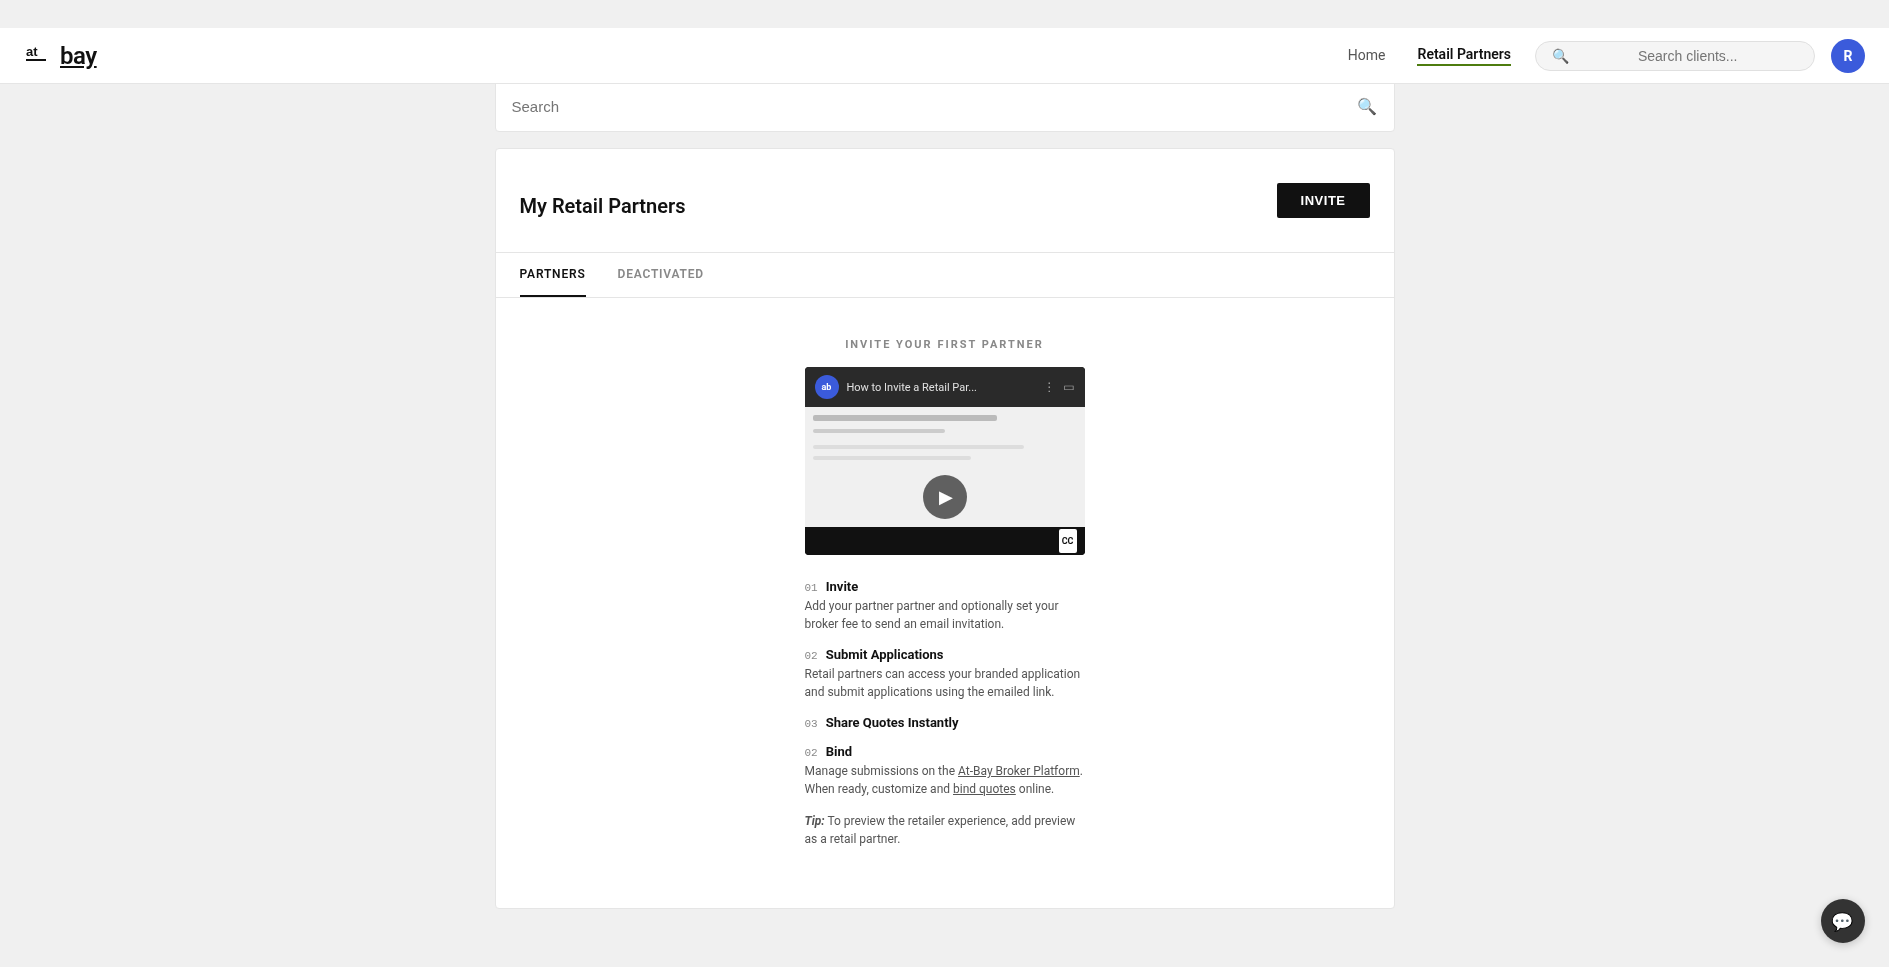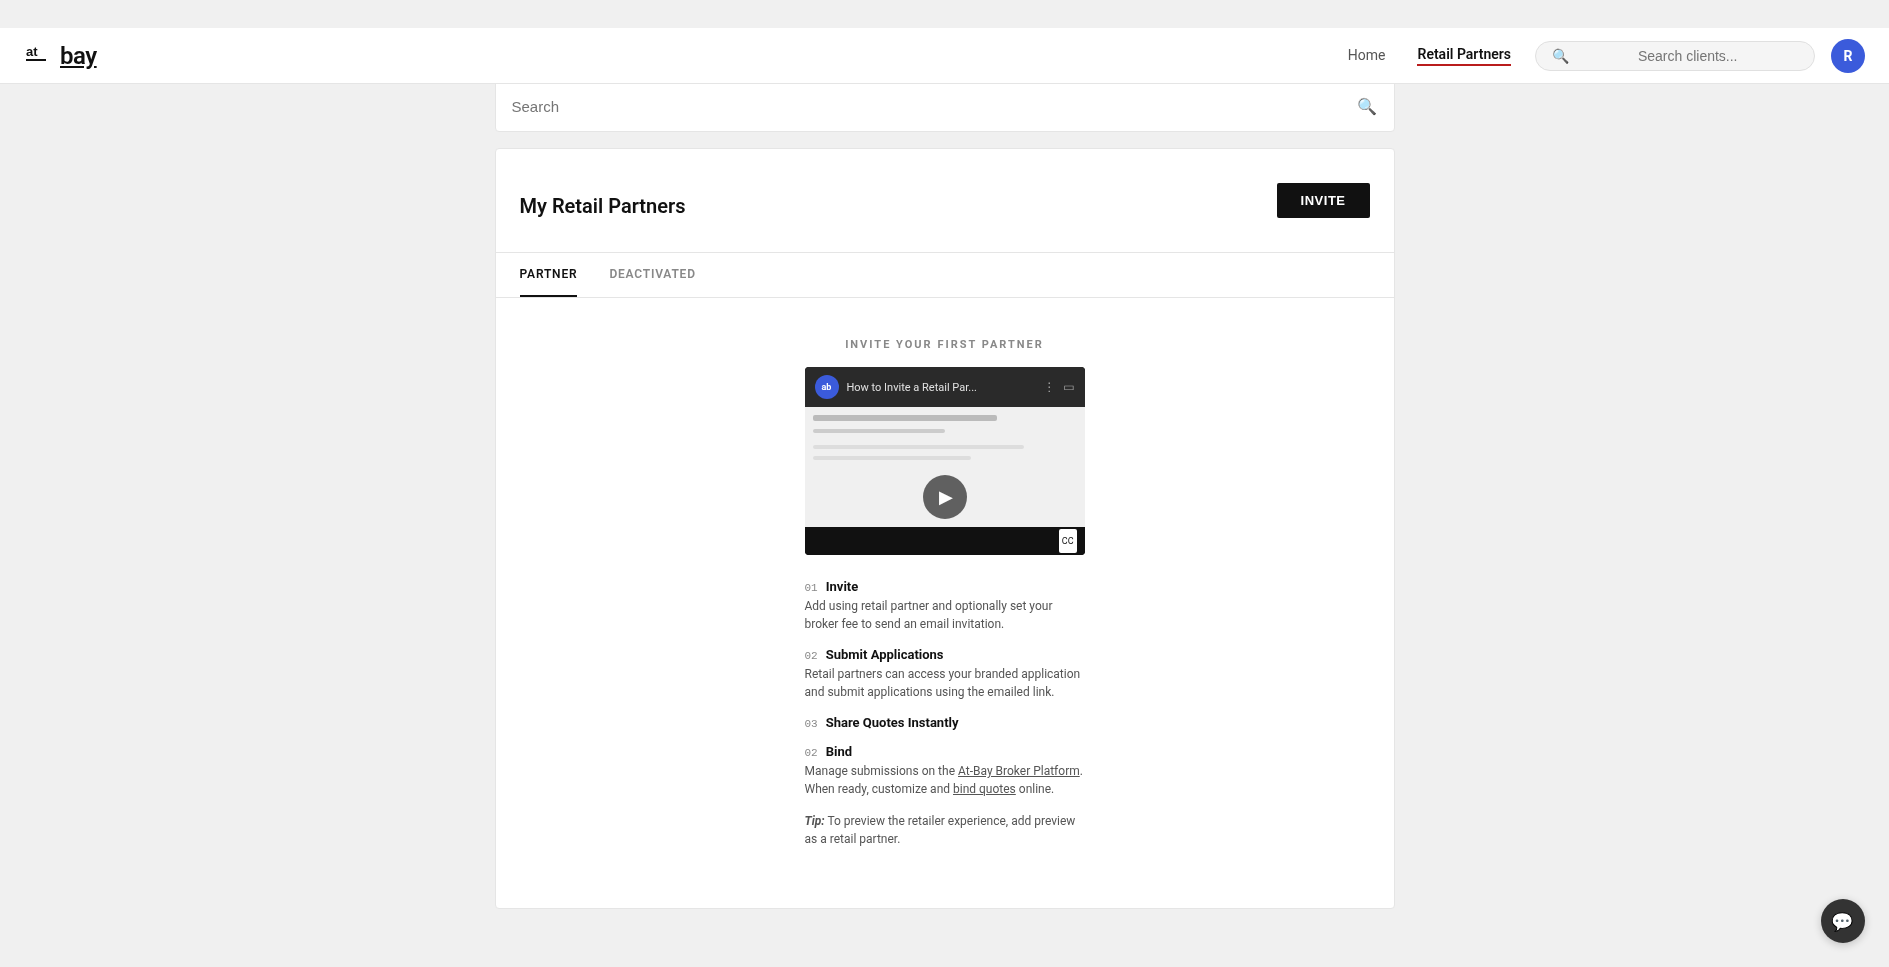--- a/index.html
+++ b/index.html
@@ -45,21 +45,21 @@
     }
     .nav-link {
       font-size: 14px;
       color: #555;
       text-decoration: none;
       padding-bottom: 2px;
     }
     .nav-link.active {
       color: #111;
       font-weight: 600;
-      border-bottom: 2px solid #b91c1c;
+      border-bottom: 2px solid #4d7c0f;
       padding-bottom: 2px;
     }
     .search-bar-top {
       display: flex;
       align-items: center;
       background: #f5f5f5;
       border: 1px solid #e0e0e0;
       border-radius: 24px;
       padding: 6px 16px;
       width: 280px;
@@ -382,21 +382,21 @@
       <span class="search-icon-main">🔍</span>
     </div>
 
     <div class="partners-panel">
       <div class="panel-header">
         <h1 class="panel-title">My Retail Partners</h1>
         <button class="invite-btn">INVITE</button>
       </div>
 
       <div class="tabs">
-        <div class="tab active">PARTNER</div>
+        <div class="tab active">PARTNERS</div>
         <div class="tab">DEACTIVATED</div>
       </div>
 
       <div class="empty-state">
         <div class="invite-label">INVITE YOUR FIRST PARTNER</div>
 
         <div class="video-container">
           <div class="video-header">
             <div class="video-channel-icon">ab</div>
             <span class="video-title-text">How to Invite a Retail Par...</span>
@@ -412,32 +412,32 @@
               <div style="height:5px; background:#ddd; border-radius:2px; width:60%; margin-bottom:3px;"></div>
               <div style="display:flex; align-items:center; justify-content:center; flex:1; margin-top:8px;">
                 <div class="play-button">
                   <span class="play-icon">▶</span>
                 </div>
               </div>
             </div>
           </div>
 
           <div class="video-footer">
-            <span class="video-cc-icon" style="font-size:12px; background:#fff; color:#111; border-radius:2px; padding:7px 3px; font-size:9px; font-weight:400;">CC</span>
+            <span class="video-cc-icon" style="font-size:12px; background:#fff; color:#111; border-radius:2px; padding:7px 3px; font-size:9px; font-weight:700;">CC</span>
           </div>
         </div>
 
         <div class="steps-container">
 
           <div class="step">
             <div class="step-header">
               <span class="step-num">01</span>
               <span class="step-title">Invite</span>
             </div>
-            <p class="step-desc">Add using retail partner and optionally set your broker fee to send an email invitation.</p>
+            <p class="step-desc">Add your partner partner and optionally set your broker fee to send an email invitation.</p>
           </div>
 
           <div class="step">
             <div class="step-header">
               <span class="step-num">02</span>
               <span class="step-title">Submit Applications</span>
             </div>
             <p class="step-desc">Retail partners can access your branded application and submit applications using the emailed link.</p>
           </div>
 

